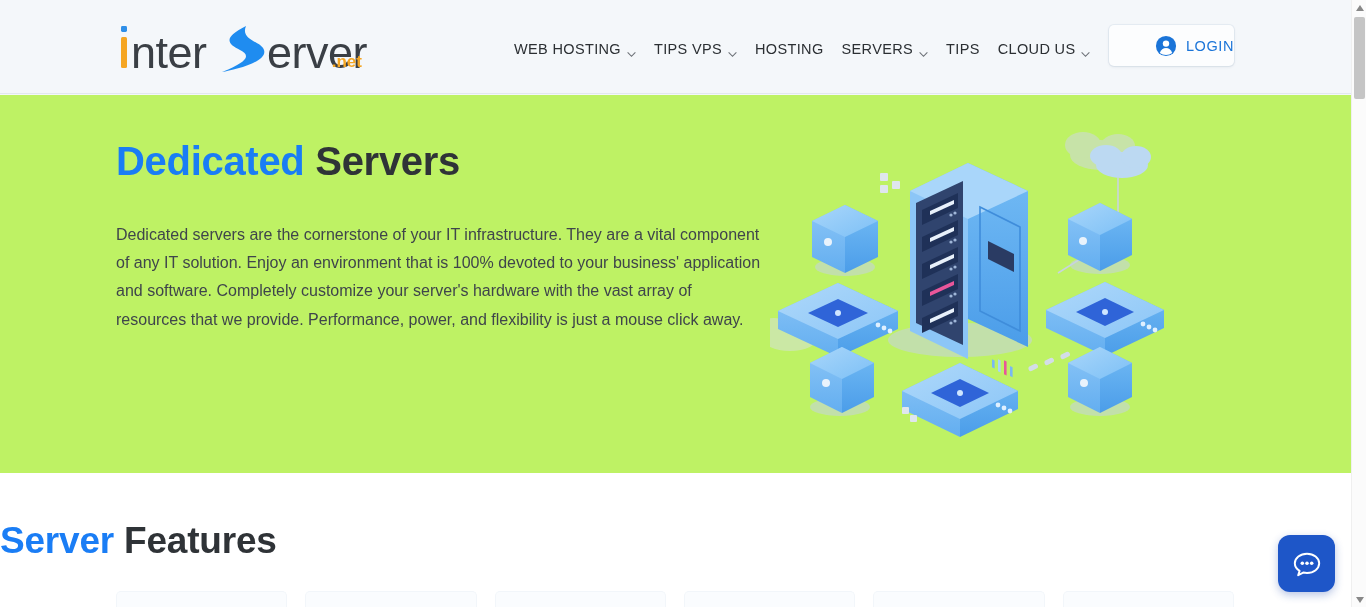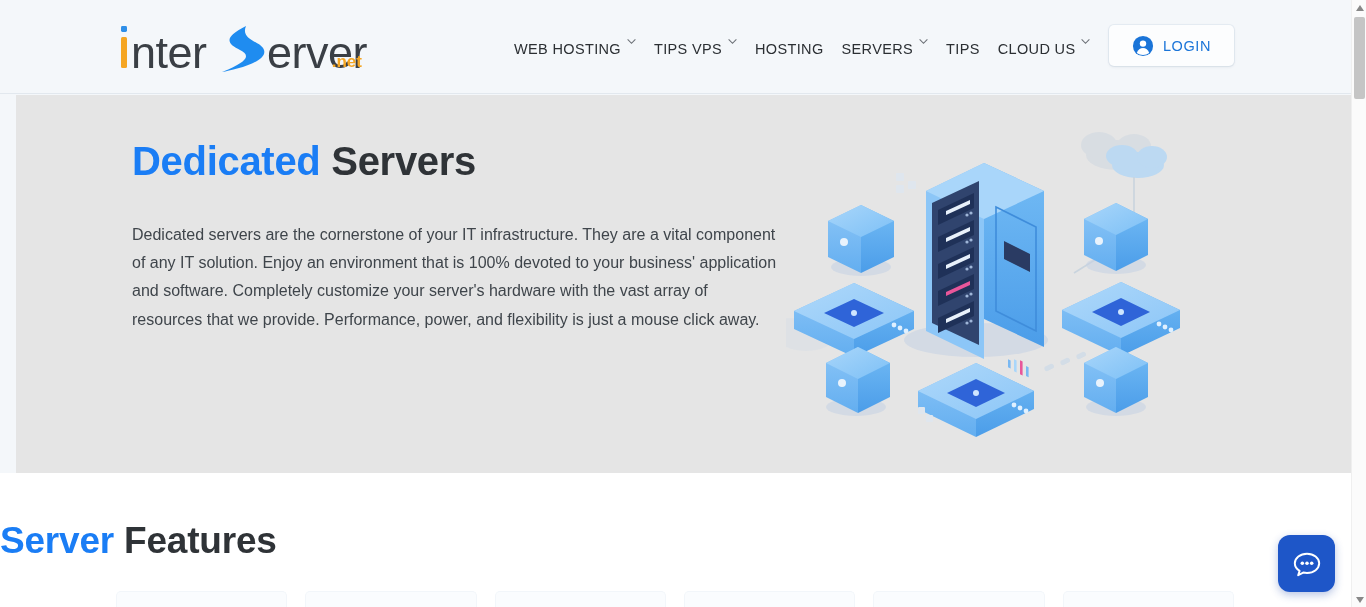--- a/index.html
+++ b/index.html
@@ -30,21 +30,21 @@
     display:flex; align-items:flex-start;
   }
   .logo svg { display:block; }
 
   .nav {
     position:absolute; left:505px; top:38px;
     display:flex; align-items:center;
     gap:0px;
   }
   .nav-item {
-    display:flex; align-items:flex-start;
+    display:flex; align-items:flex-end;
     font-size:14.5px;
     letter-spacing:0.35px;
     color:#2b2f33;
     padding:0 9px;
     cursor:pointer;
     white-space:nowrap;
     line-height:22px;
   }
   .nav-item .caret {
     display:inline-block;
@@ -53,35 +53,35 @@
     position:relative; top:-1px;
   }
   .nav-item .caret svg { display:block; }
 
   .login-btn {
     position:absolute; left:1109px; top:25px;
     width:125px; height:41px;
     background:#fcfdfe;
     border-radius:5px;
     box-shadow:0 1px 3px rgba(40,60,90,.10), 0 0 0 1px rgba(230,236,243,.9);
-    display:flex; align-items:center; justify-content:center;
+    display:flex; align-items:center; justify-content:flex-end;
     gap:9px;
     cursor:pointer;
   }
   .login-icon { width:22px; height:22px; display:block; }
   .login-label {
     font-size:14.5px; letter-spacing:0.6px;
     color:#1a74d8; font-weight:400;
   }
 
   
   .hero {
-    position:absolute; top:95px; left:16px;
+    position:absolute; top:95px; left:0;
     width:1351px; height:378px;
-    background:#e5e5e5;
+    background:#bef264;
   }
   .hero-title {
     position:absolute; left:116px; top:138px - 95px;
     font-size:40px;
     font-weight:700;
     letter-spacing:-0.3px;
     line-height:46px;
     white-space:nowrap;
   }
   .hero-title .blue { color:#1a7df5; }

